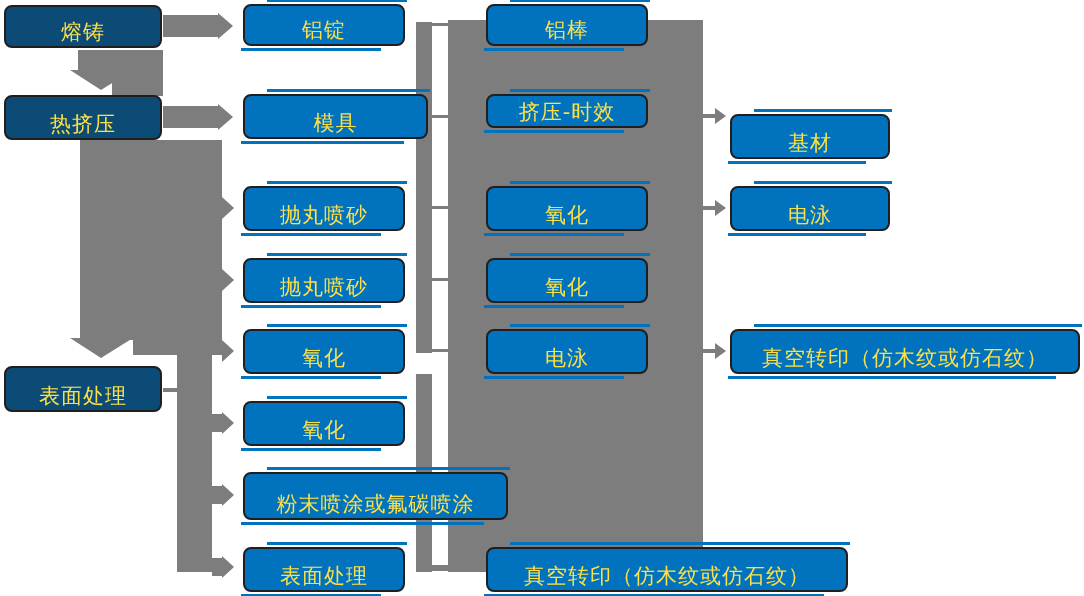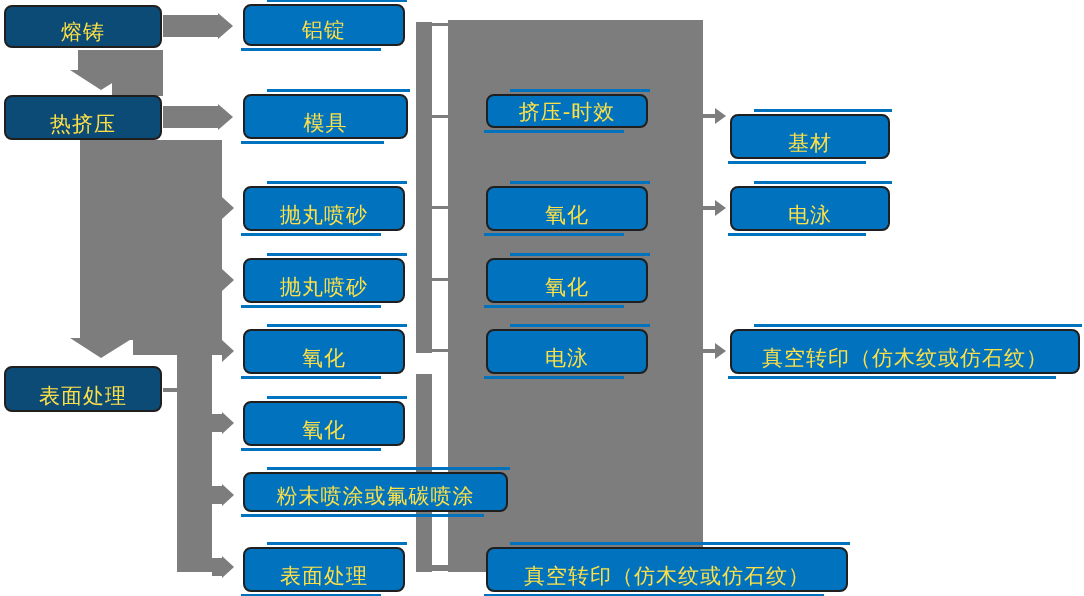--- a/index.html
+++ b/index.html
@@ -20,26 +20,26 @@
     content:"";position:absolute;top:-7px;left:22px;right:-4px;height:3px;background:#0072be;
   }
   .bright::after{
     content:"";position:absolute;bottom:-7px;right:22px;left:-4px;height:3px;background:#0072be;
   }
   
   .n-melt{left:4px;top:5px;width:158px;height:43px;}
   .n-hot{left:4px;top:95px;width:158px;height:45px;}
   .n-surf{left:4px;top:366px;width:158px;height:46px;}
   .n-ingot{left:243px;top:4px;width:162px;height:42px;}
-  .n-mold{left:243px;top:94px;width:165px;height:45px;}
+  .n-mold{left:243px;top:94px;width:185px;height:45px;}
   .n-shot1{left:243px;top:186px;width:162px;height:45px;}
   .n-shot2{left:243px;top:258px;width:162px;height:45px;}
   .n-oxc2a{left:243px;top:329px;width:162px;height:45px;}
   .n-oxc2b{left:243px;top:401px;width:162px;height:45px;}
-  .n-powfluo{left:243px;top:472px;width:265px;height:40px;}
+  .n-powfluo{left:243px;top:472px;width:265px;height:48px;}
   .n-powder{left:243px;top:547px;width:162px;height:45px;}
   .n-rod{left:486px;top:4px;width:162px;height:42px;}
   .n-extr{left:486px;top:94px;width:162px;height:34px;}
   .n-oxc3a{left:486px;top:186px;width:162px;height:45px;}
   .n-oxc3b{left:486px;top:258px;width:162px;height:45px;}
   .n-elec3{left:486px;top:329px;width:162px;height:45px;}
   .n-vac3{left:486px;top:547px;width:362px;height:45px;}
   .n-base{left:730px;top:94px;width:160px;height:45px;margin-top:20px;}
   .n-elec4{left:730px;top:186px;width:160px;height:45px;}
   .n-vac4{left:730px;top:329px;width:350px;height:45px;}
@@ -129,20 +129,23 @@
   <div class="node bright n-oxc2b">
     <span>氧化</span>
   </div>
   <div class="node bright n-powfluo">
     <span>粉末喷涂或氟碳喷涂</span>
   </div>
   <div class="node bright n-powder">
     <span>表面处理</span>
   </div>
 
+  <div class="node bright n-rod">
+    <span>铝棒</span>
+  </div>
   <div class="node bright n-extr">
     <span>挤压-时效</span>
   </div>
   <div class="node bright n-oxc3a">
     <span>氧化</span>
   </div>
   <div class="node bright n-oxc3b">
     <span>氧化</span>
   </div>
   <div class="node bright n-elec3">

